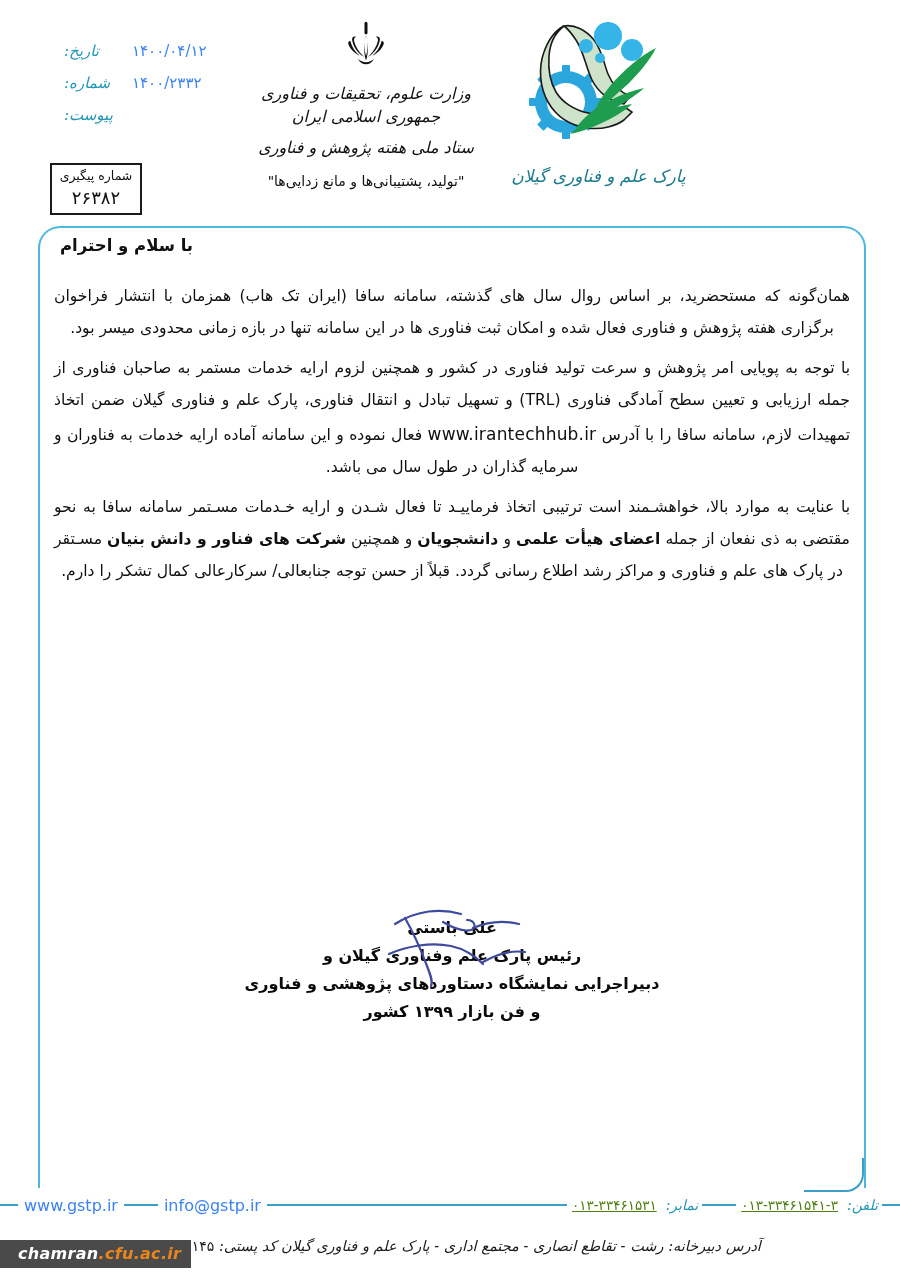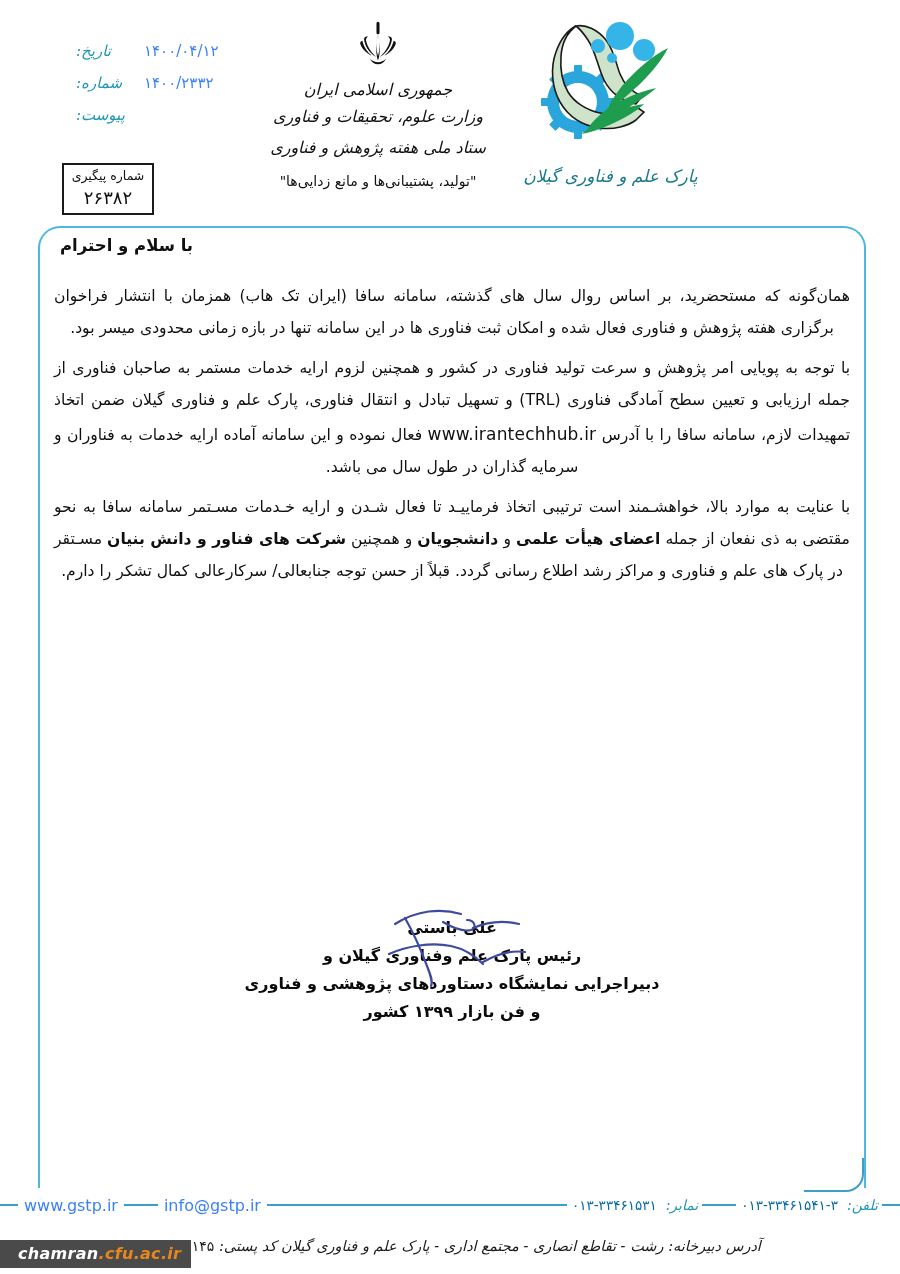--- a/index.html
+++ b/index.html
@@ -9,21 +9,21 @@
     font-family: "DejaVu Sans", "Liberation Sans", sans-serif;
     overflow: hidden;
   }
   #page {
     position: relative;
     width: 900px; height: 1274px;
     background: #fff;
   }
 
   
-  .header { position: absolute; top: 0; left: 16px; width: 724px; height: 222px; }
+  .header { position: absolute; top: 0; left: 4px; width: 724px; height: 222px; }
 
   .meta-block {
     position: absolute; top: 42px; left: 60px;
     width: 230px; direction: rtl; text-align: right;
   }
   .meta-row {
     display: flex; flex-direction: row-reverse;
     align-items: baseline; justify-content: flex-start;
     margin-bottom: 14px; gap: 14px;
   }
@@ -143,22 +143,23 @@
   }
   .f-rule { flex: 1 1 auto; height: 2px; background: #3c9fc9; }
   .f-rule.short { flex: 0 0 34px; }
   .f-rule.tiny { flex: 0 0 18px; }
   .f-label {
     color: #2196b5; font-size: 14px; font-style: italic;
     font-family: "DejaVu Serif", "Liberation Serif", serif;
     padding: 0 4px; white-space: nowrap;
   }
   .f-val {
-    color: #0369a1; font-size: 13.5px; padding: 0 5px; white-space: nowrap;
+    color: #4d7c0f; font-size: 13.5px; padding: 0 5px; white-space: nowrap;
     font-family: "DejaVu Sans", sans-serif;
+    text-decoration: underline;
   }
   .f-web {
     color: #3b82f6; font-size: 16px; direction: ltr;
     font-family: "DejaVu Sans", sans-serif; white-space: nowrap; padding: 0 6px;
   }
   .footer-row2 {
     margin-top: 18px; text-align: center; direction: rtl;
     color: #1b1b1b; font-size: 14.5px;
     font-family: "DejaVu Serif", "Liberation Serif", serif;
     font-style: italic; white-space: nowrap;
@@ -211,22 +212,22 @@
             <path d="M50 30c-3.2 8.5-3.4 21.8-1.3 31.8 1 4.8 2.4 8.2 1.3 12.6-1.4-3.4-2.1-7-2.6-11.2-1.2-9.6-0.6-22.4 2.6-33.2z"></path>
             <path d="M50 30c3.2 10.8 3.8 23.6 2.6 33.2-.5 4.2-1.2 7.8-2.6 11.2 -1.1-4.4.3-7.8 1.3-12.6C53.4 51.8 53.2 38.5 50 30z"></path>
             <path d="M33 34c-2.6 1-4 3.5-3.6 6.6.7 5.4 4.4 13.2 9.4 19.6 3.2 4.1 6 6.6 8.4 8.6-3.6-1.3-8-4.6-11.8-9.2C29.6 52.2 26.3 44 26 38.6c-.2-3.4 2.6-5.6 7-4.6z"></path>
             <path d="M67 34c2.6 1 4 3.5 3.6 6.6-.7 5.4-4.4 13.2-9.4 19.6-3.2 4.1-6 6.6-8.4 8.6 3.6-1.3 8-4.6 11.8-9.2C70.4 52.2 73.7 44 74 38.6c.2-3.4-2.6-5.6-7-4.6z"></path>
             <path d="M23 41c-3 .6-4.4 3-3.4 6 1.6 4.8 6.6 11.4 12.4 15.6 2.8 2 5 3.2 6.8 3.8-2.8-2.2-6.4-5.8-9.4-10.2C26.2 51 24 45.6 23 41z"></path>
             <path d="M77 41c3 .6 4.4 3 3.4 6-1.6 4.8-6.6 11.4-12.4 15.6-2.8 2-5 3.2-6.8 3.8 2.8-2.2 6.4-5.8 9.4-10.2C73.8 51 76 45.6 77 41z"></path>
             <path d="M36 72c4 3.8 9 6 14 6s10-2.2 14-6c-3.4 6.2-8.4 9.6-14 9.6S39.4 78.2 36 72z"></path>
           </g>
         </svg>
       </div>
+      <div class="ministry-line m2">وزارت علوم، تحقیقات و فناوری</div>
       <div class="ministry-line m1">جمهوری اسلامی ایران</div>
-      <div class="ministry-line m2">وزارت علوم، تحقیقات و فناوری</div>
       <div class="ministry-line m3">ستاد ملی هفته پژوهش و فناوری</div>
       <div class="slogan">"تولید، پشتیبانی‌ها و مانع زدایی‌ها"</div>
     </div>
 
     <div class="logo-wrap">
       <div>
         <svg width="190" height="152" viewBox="0 0 190 152" aria-hidden="true">
 
           <g transform="translate(30,58)">
             <g fill="#2ba6dd">

